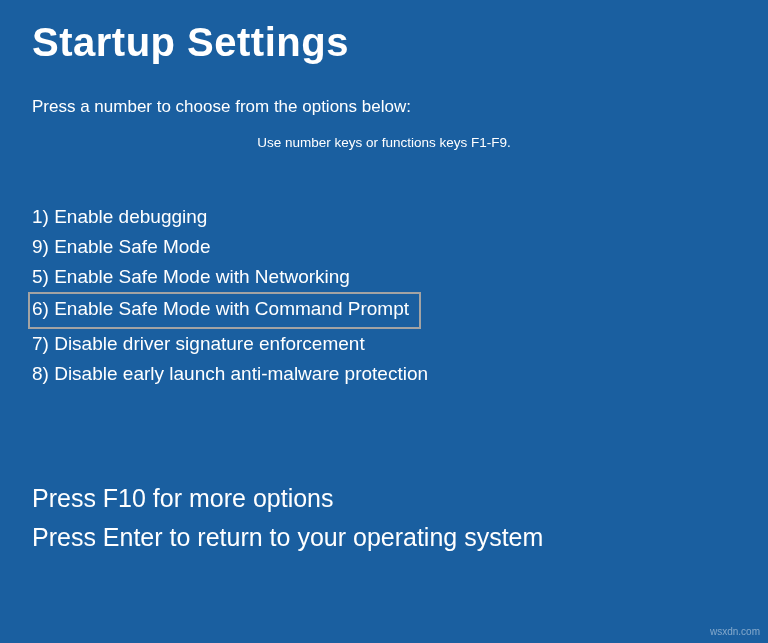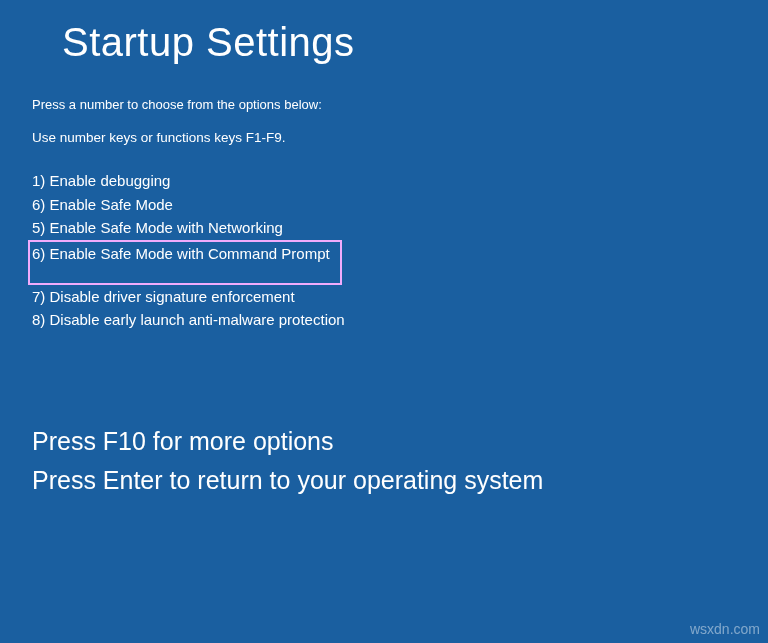--- a/index.html
+++ b/index.html
@@ -14,77 +14,77 @@
       font-family: "Segoe UI", "Segoe UI Light", -apple-system, sans-serif;
       color: #ffffff;
       overflow: hidden;
       position: relative;
     }
     .container {
       padding: 20px 32px 0 32px;
     }
     .title {
       font-size: 40px;
-      font-weight: 400;
+      font-weight: 700;
       letter-spacing: 0.5px;
       margin-bottom: 32px;
-      margin-left: 30px;
     }
     .subtitle {
-      font-size: 13px;
+      font-size: 17px;
       font-weight: 400;
       margin-bottom: 18px;
     }
     .hint {
       font-size: 13.5px;
       font-weight: 400;
-      margin-bottom: 24px;
+      margin-bottom: 52px;
+      text-align: center;
     }
     .options {
       margin-bottom: 90px;
     }
     .option-row {
-      font-size: 15px;
+      font-size: 19px;
       font-weight: 400;
       line-height: 1.58;
       display: inline-block;
     }
     .option-wrap {
       line-height: 0;
     }
     .highlighted {
-      border: 2px solid #f0abfc;
-      padding: 0 10px 17px 2px;
+      border: 2px solid #a3a3a3;
+      padding: 0 10px 3px 2px;
       margin-left: -4px;
     }
     .footer {
       font-size: 25px;
       font-weight: 400;
       line-height: 1.55;
     }
     .watermark {
       position: absolute;
       bottom: 6px;
       right: 8px;
-      font-size: 14px;
+      font-size: 10px;
       color: rgba(255,255,255,0.45);
       font-family: Arial, sans-serif;
     }
   </style>
 </head>
 <body>
 
 <div class="container">
   <h1 class="title">Startup Settings</h1>
   <div class="subtitle">Press a number to choose from the options below:</div>
   <div class="hint">Use number keys or functions keys F1-F9.</div>
 
   <div class="options">
     <div class="option-wrap"><div class="option-row">1) Enable debugging</div></div>
-    <div class="option-wrap"><div class="option-row">6) Enable Safe Mode</div></div>
+    <div class="option-wrap"><div class="option-row">9) Enable Safe Mode</div></div>
     <div class="option-wrap"><div class="option-row">5) Enable Safe Mode with Networking</div></div>
     <div class="option-wrap"><div class="option-row highlighted">6) Enable Safe Mode with Command Prompt</div></div>
     <div class="option-wrap"><div class="option-row">7) Disable driver signature enforcement</div></div>
     <div class="option-wrap"><div class="option-row">8) Disable early launch anti-malware protection</div></div>
   </div>
 
   <div class="footer">
     <div>Press F10 for more options</div>
     <div>Press Enter to return to your operating system</div>
   </div>

